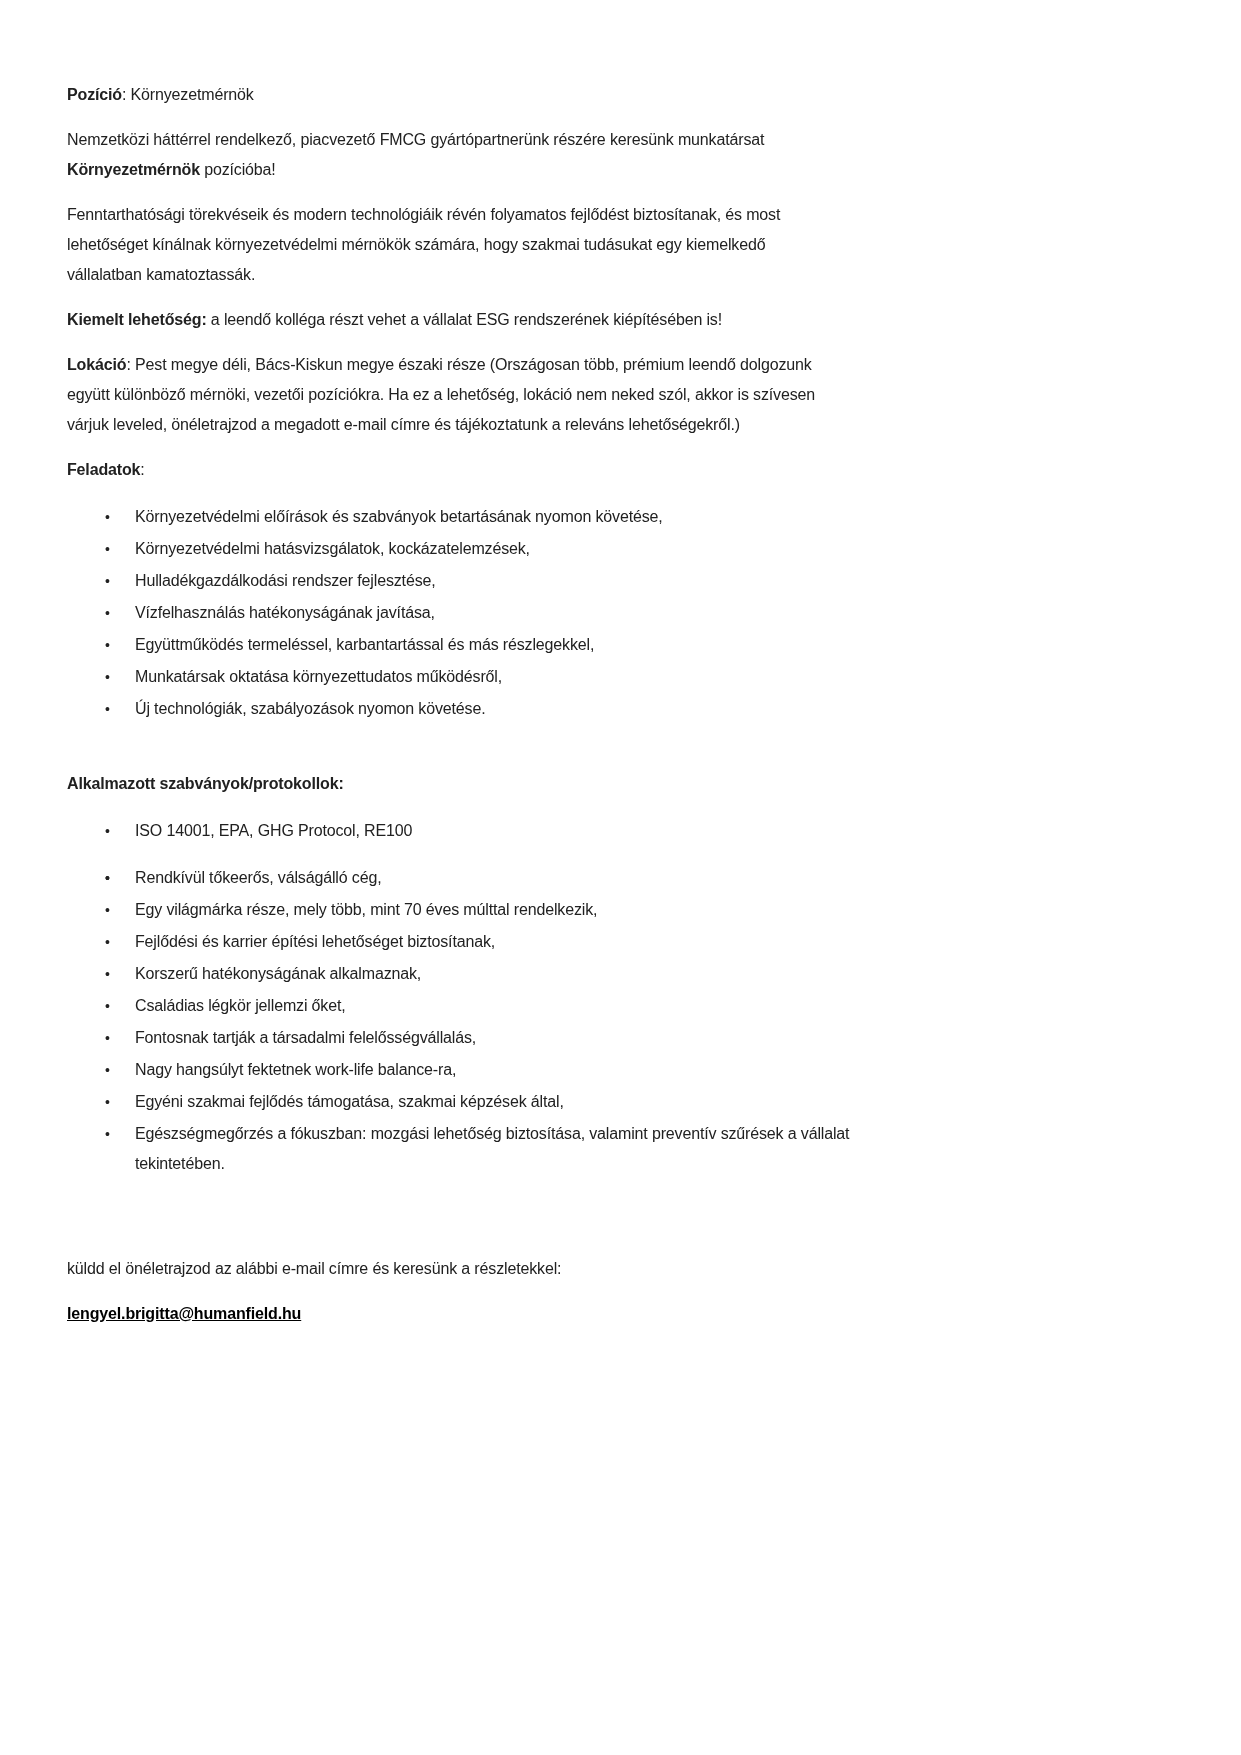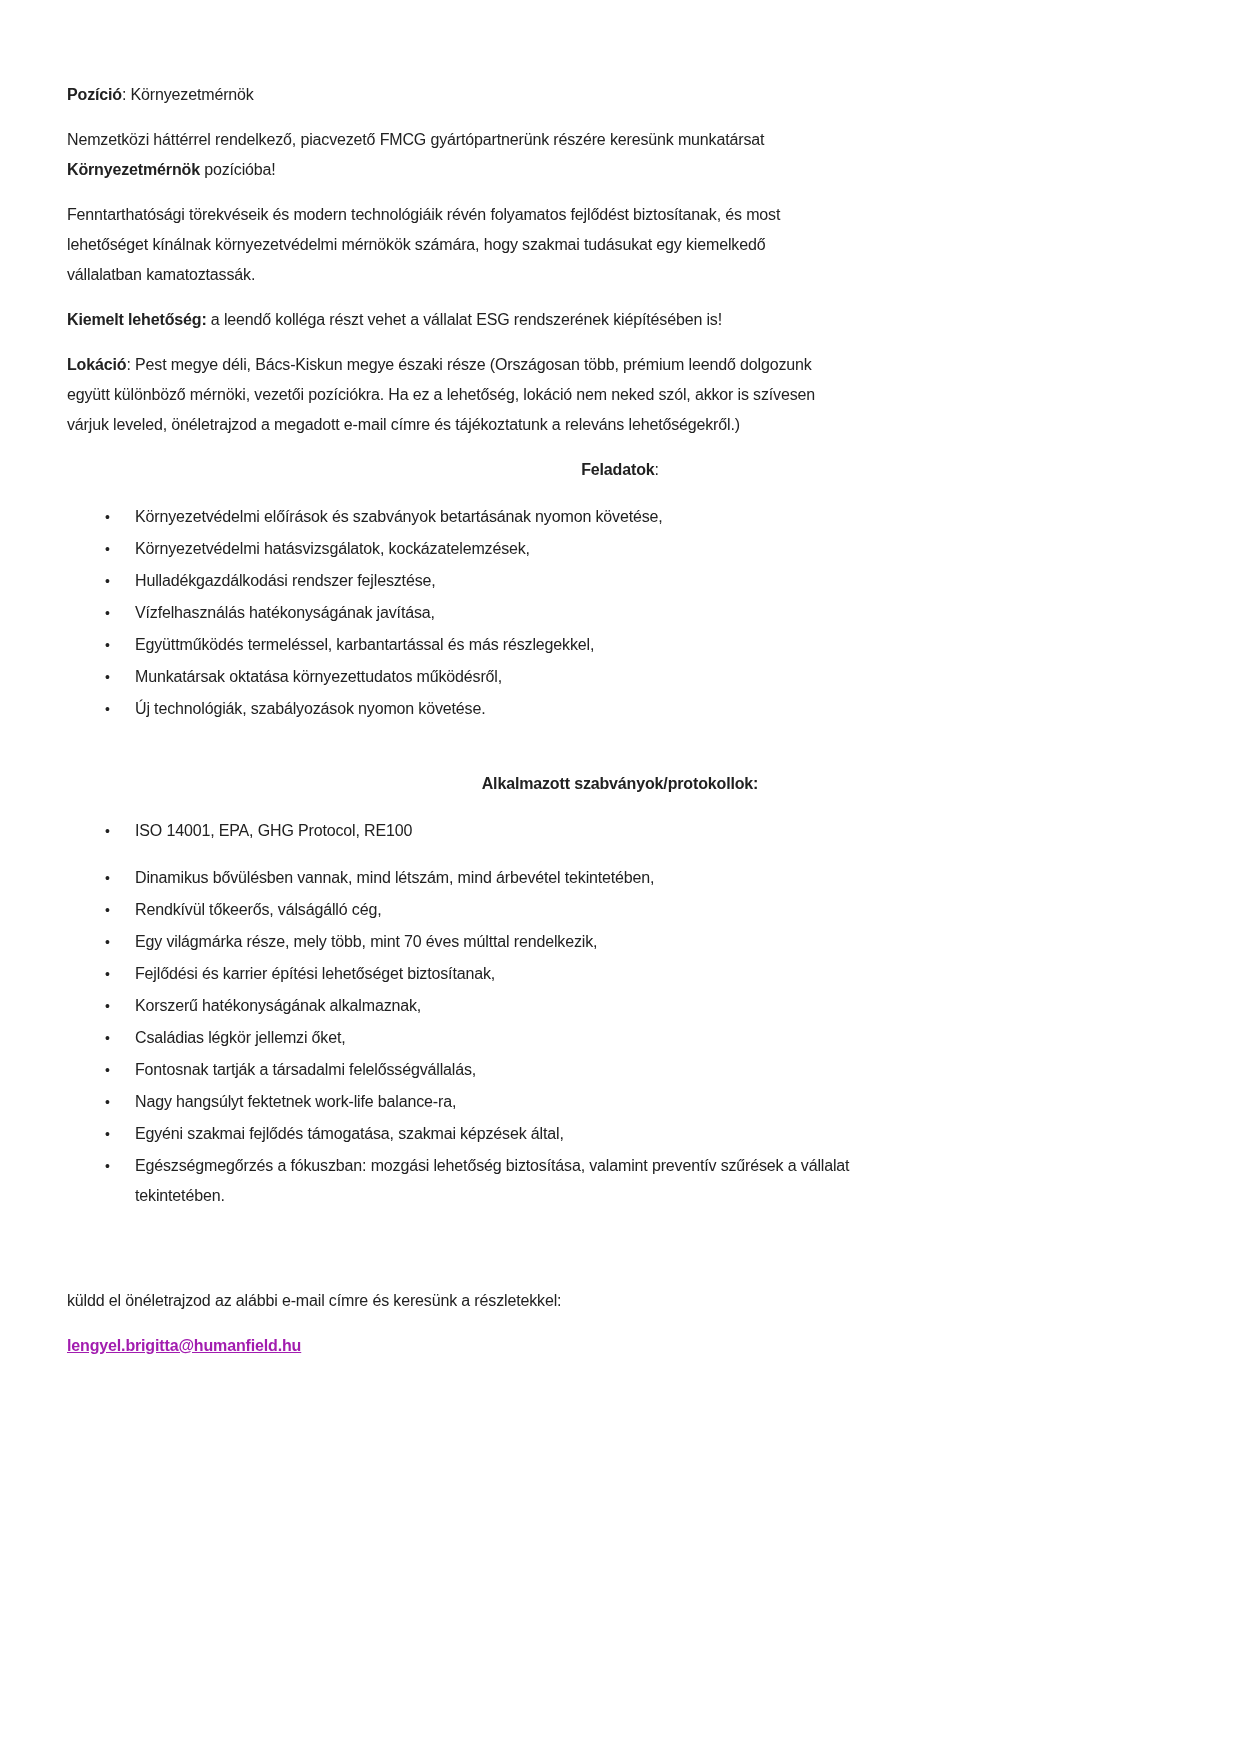--- a/index.html
+++ b/index.html
@@ -20,21 +20,20 @@
     line-height: 30px;
     color: #212121;
     letter-spacing: -0.15px;
     overflow: hidden;
   }
   .para {
     margin: 8px 0 15px 0;
   }
   .heading {
     margin: 0 0 15px 0;
-    text-align: center;
   }
   .b {
     font-weight: bold;
   }
   .gap-large {
     margin-top: 45px;
   }
   ul.list {
     list-style: none;
     margin: 17px 0 15px 0;
@@ -49,21 +48,21 @@
   ul.list .bullet {
     position: absolute;
     left: 38px;
     top: 0;
     font-size: 14px;
   }
   .email-line {
     margin-top: 0;
   }
   .email-link {
-    color: #a21caf;
+    color: #000000;
     font-weight: bold;
     text-decoration: underline;
   }
 </style>
 </head>
 <body>
 
 <div class="page">
   <div>
       <p class="para"><span class="b">Pozíció</span><span>: Környezetmérnök</span></p>
@@ -79,21 +78,21 @@
         <li><span class="bullet">•</span><span>Vízfelhasználás hatékonyságának javítása,</span></li>
         <li><span class="bullet">•</span><span>Együttműködés termeléssel, karbantartással és más részlegekkel,</span></li>
         <li><span class="bullet">•</span><span>Munkatársak oktatása környezettudatos működésről,</span></li>
         <li><span class="bullet">•</span><span>Új technológiák, szabályozások nyomon követése.</span></li>
       </ul>
       <p class="para heading gap-large"><span class="b">Alkalmazott szabványok/protokollok:</span></p>
       <ul class="list">
         <li><span class="bullet">•</span><span>ISO 14001, EPA, GHG Protocol, RE100</span></li>
       </ul>
       <ul class="list">
-        <li><span class="bullet">•</span><span>Dinamikus bővülésben vannak, mind létszám, mind árbevétel tekintetében,</span></li>
+        <li><span class="bullet">•</span></li>
         <li><span class="bullet">•</span><span>Rendkívül tőkeerős, válságálló cég,</span></li>
         <li><span class="bullet">•</span><span>Egy világmárka része, mely több, mint 70 éves múlttal rendelkezik,</span></li>
         <li><span class="bullet">•</span><span>Fejlődési és karrier építési lehetőséget biztosítanak,</span></li>
         <li><span class="bullet">•</span><span>Korszerű hatékonyságának alkalmaznak,</span></li>
         <li><span class="bullet">•</span><span>Családias légkör jellemzi őket,</span></li>
         <li><span class="bullet">•</span><span>Fontosnak tartják a társadalmi felelősségvállalás,</span></li>
         <li><span class="bullet">•</span><span>Nagy hangsúlyt fektetnek work-life balance-ra,</span></li>
         <li><span class="bullet">•</span><span>Egyéni szakmai fejlődés támogatása, szakmai képzések által,</span></li>
         <li><span class="bullet">•</span><span>Egészségmegőrzés a fókuszban: mozgási lehetőség biztosítása, valamint preventív szűrések a vállalat</span><br><span>tekintetében.</span></li>
       </ul>

